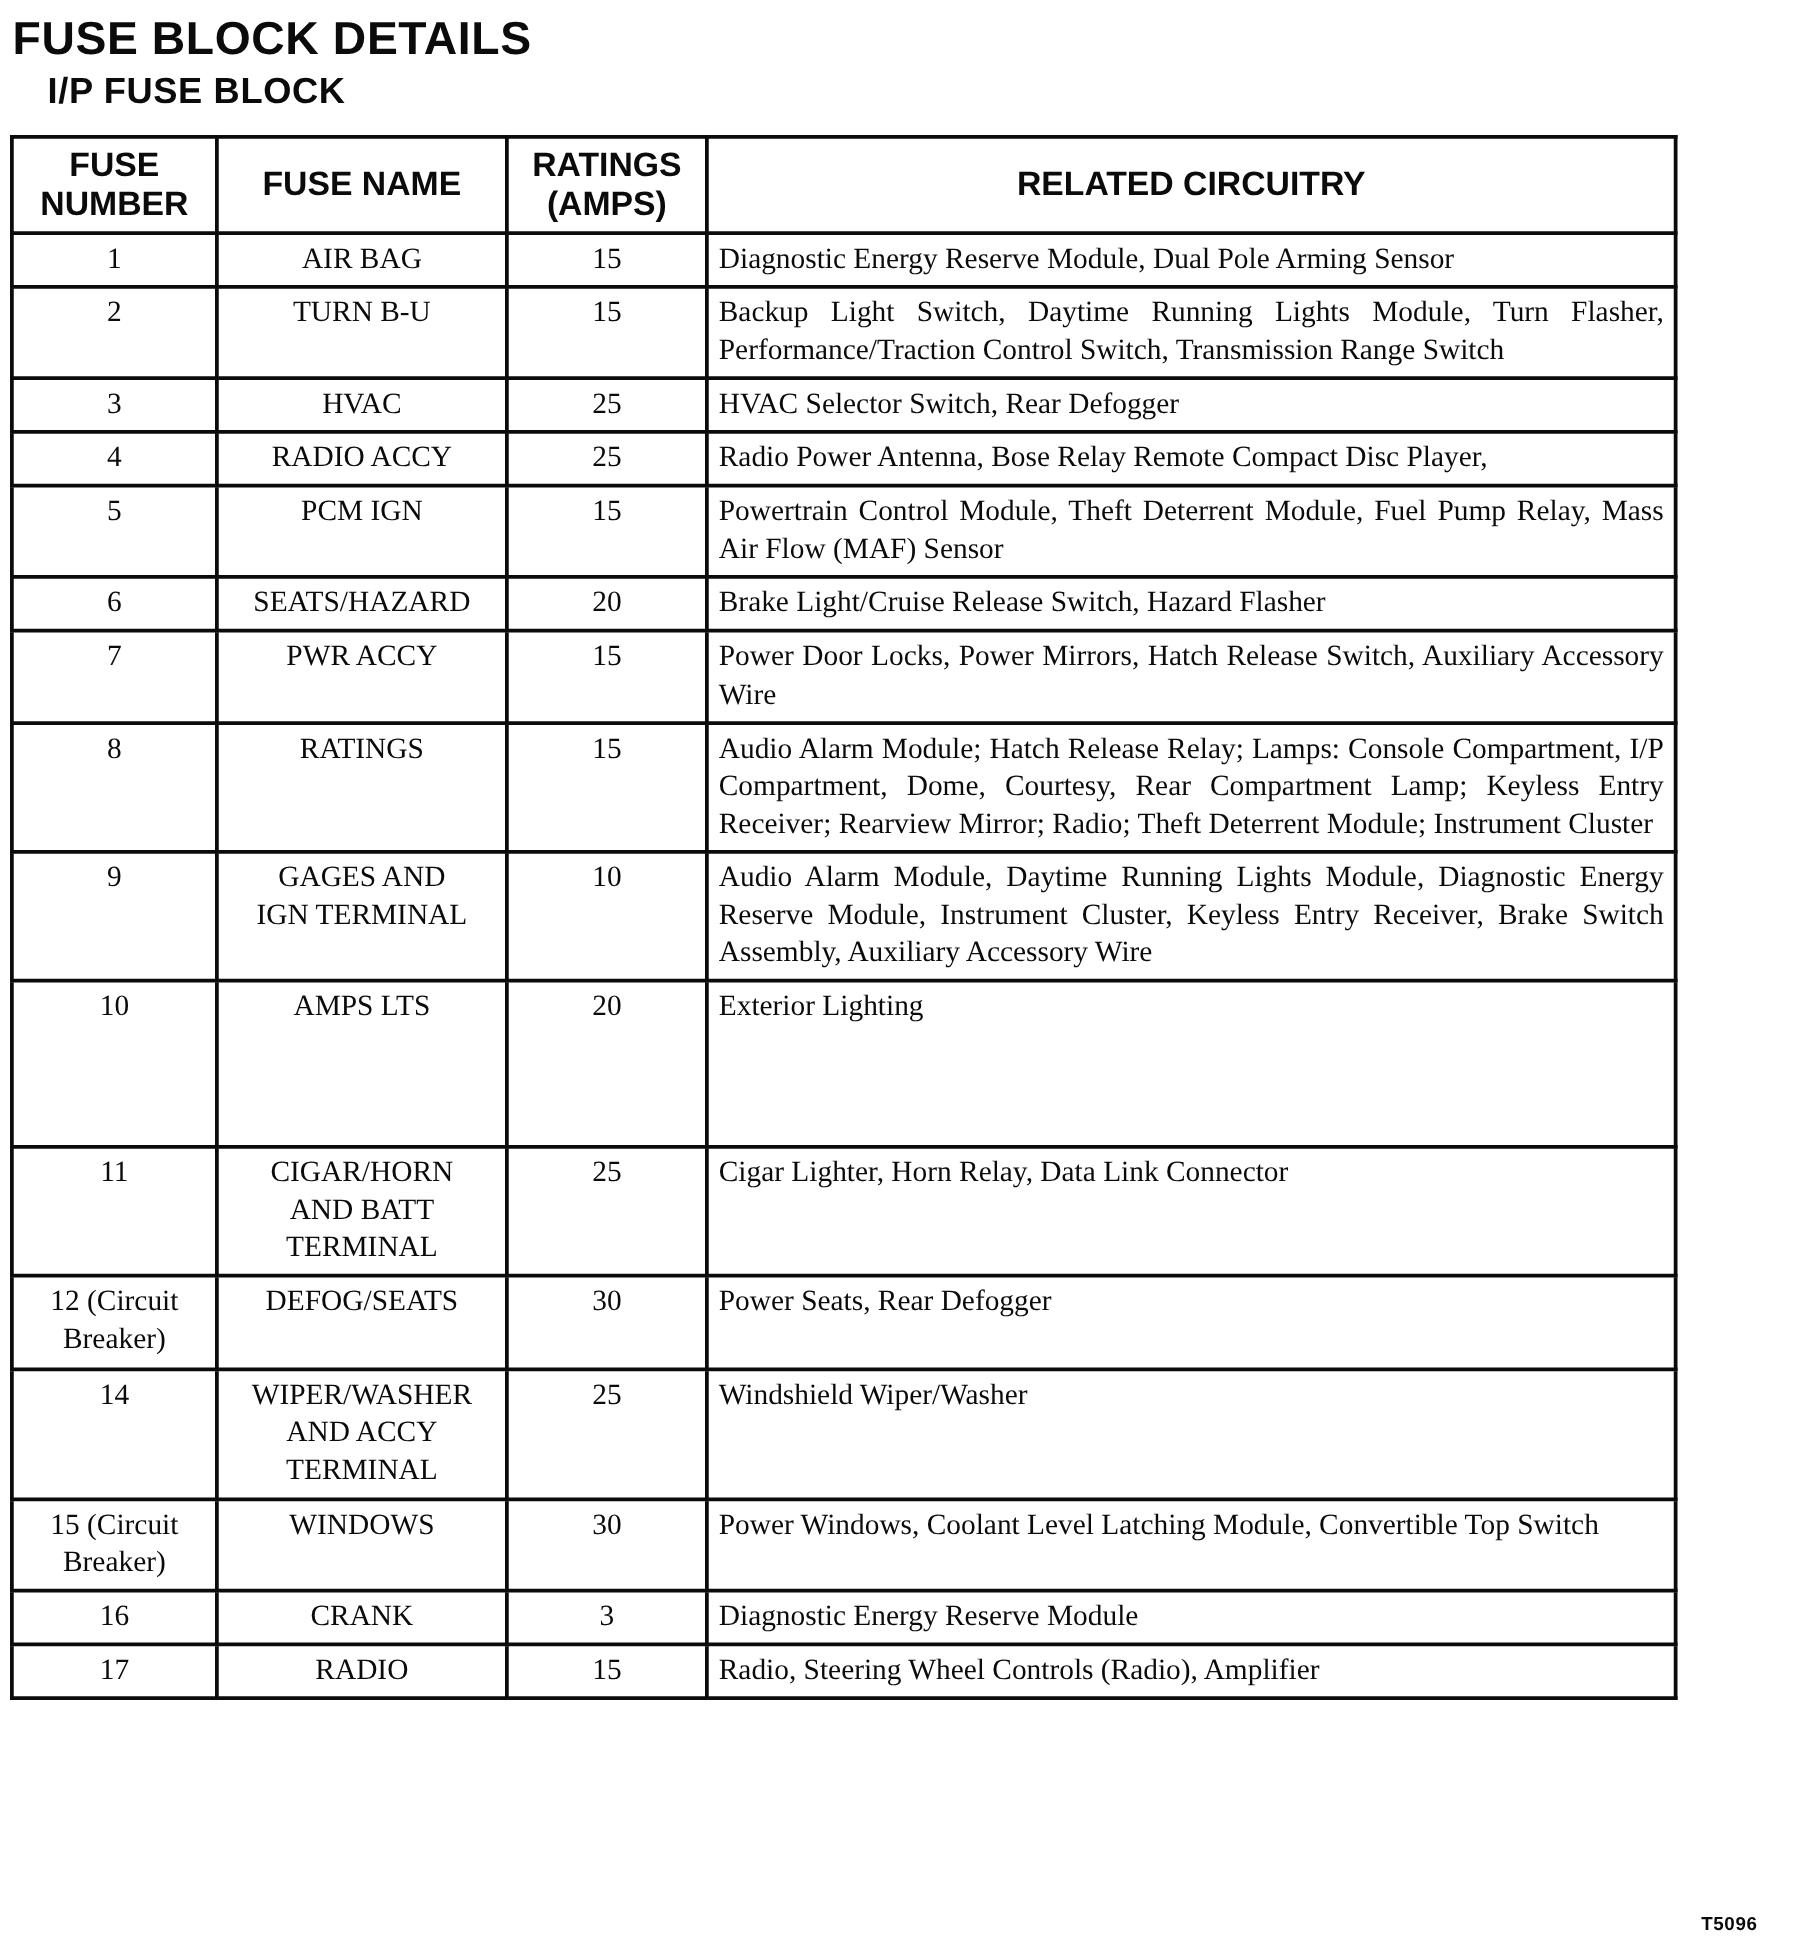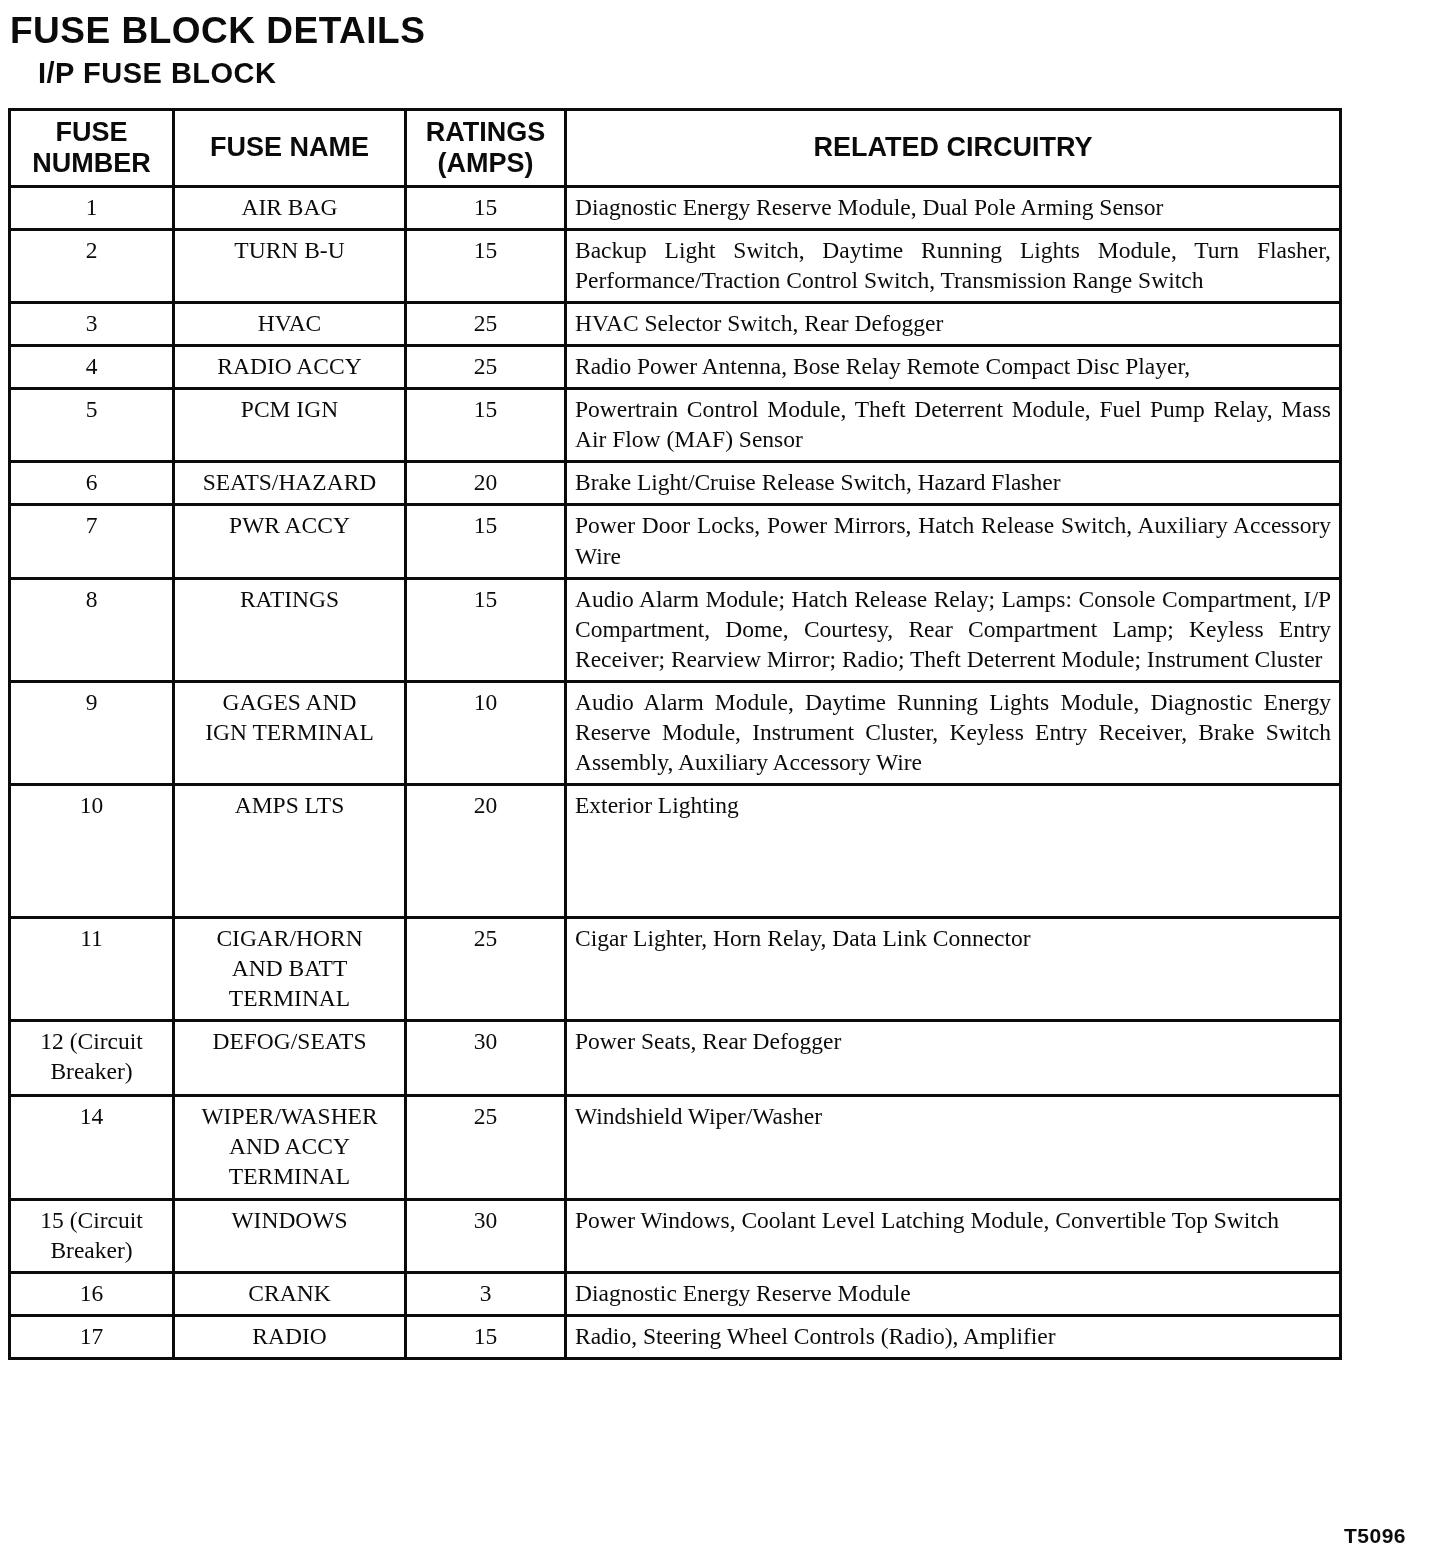--- a/index.html
+++ b/index.html
@@ -75,21 +75,21 @@
   
   tr.row-10 td { height: 120px; }
   tr.row-11 td { height: 88px; }
   tr.row-12 td { height: 62px; }
   .doc-code {
     position: absolute;
     right: 34px;
     bottom: 12px;
     font-family: "Liberation Sans", sans-serif;
     font-weight: bold;
-    font-size: 21px;
+    font-size: 15px;
     letter-spacing: 0.5px;
   }
 </style>
 </head>
 <body>
 
 <div class="page-header">
   <h1 class="doc-title">FUSE BLOCK DETAILS</h1>
   <div class="doc-subtitle">I/P FUSE BLOCK</div>
 </div>

